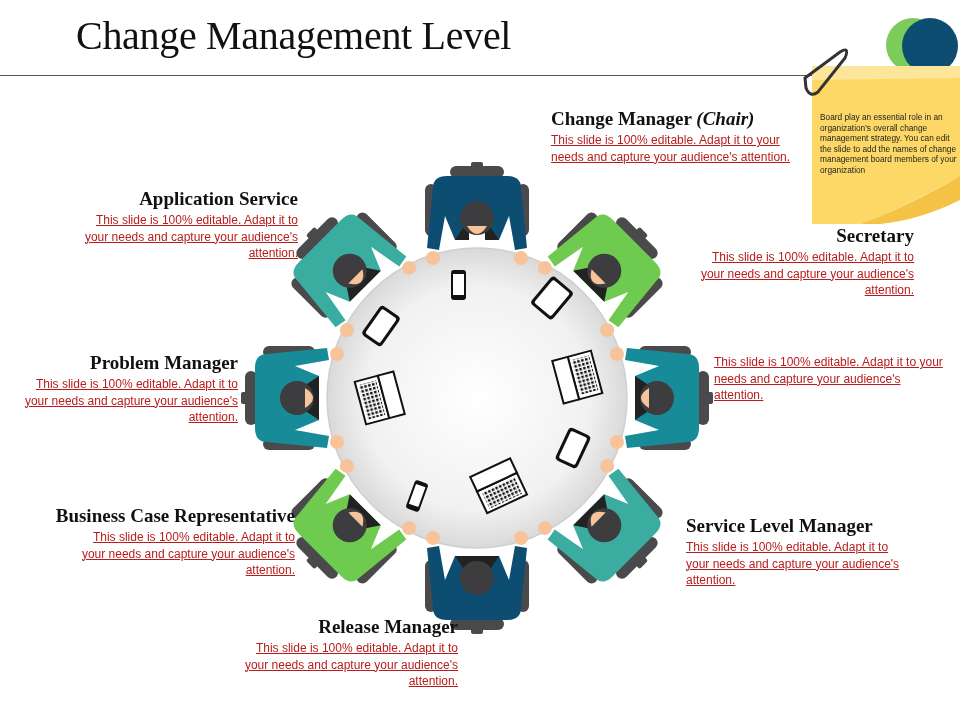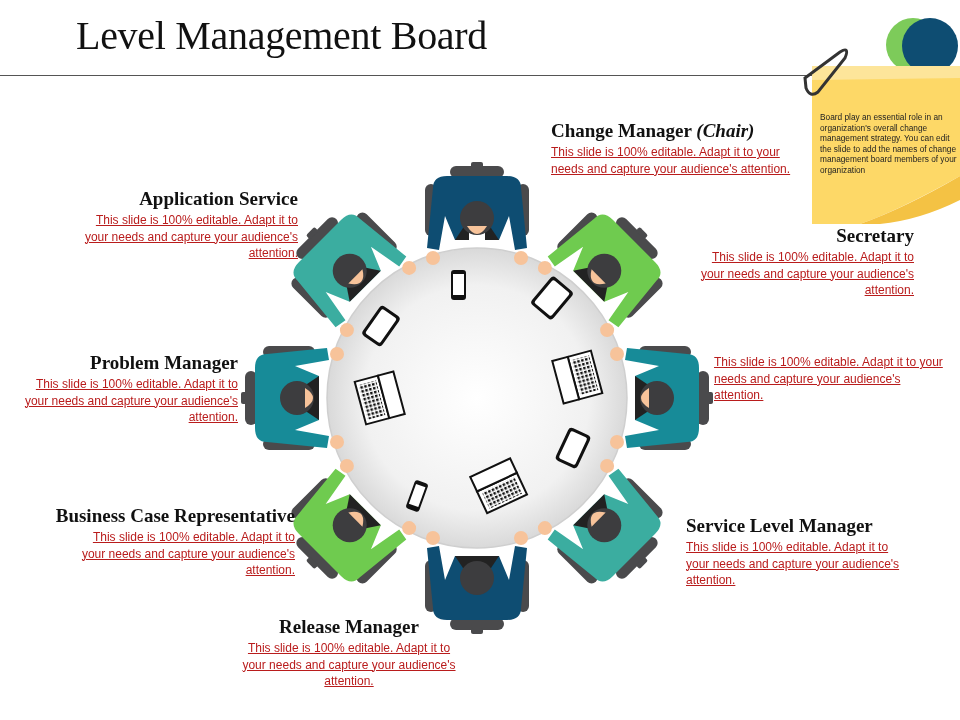--- a/index.html
+++ b/index.html
@@ -11,21 +11,21 @@
   .role h3 i{font-style:italic;}
   .role p{margin:2px 0 0 0;font-size:12px;line-height:16.5px;color:#b91c1c;text-decoration:underline;}
   .r{text-align:right;}
   .l{text-align:left;}
   .note-text{position:absolute;left:820px;top:112px;width:140px;font-size:8.3px;line-height:10.6px;text-align:left;color:#222;}
   svg{position:absolute;left:0;top:0;}
 </style>
 </head>
 <body>
 
-<div class="title">Level Management Board</div>
+<div class="title">Change Management Level</div>
 <div class="rule"></div>
 
 <svg width="960" height="720" viewBox="0 0 960 720">
   <defs>
     <radialGradient id="tbl" cx="50%" cy="50%" r="50%">
       <stop offset="0%" stop-color="#ffffff"></stop>
       <stop offset="75%" stop-color="#f1f1f1"></stop>
       <stop offset="100%" stop-color="#d9d9d9"></stop>
     </radialGradient>
 
@@ -159,40 +159,40 @@
   <circle cx="913" cy="45" r="27" fill="#7dcb5a"></circle>
   <circle cx="930" cy="46" r="28" fill="#0e4d72"></circle>
   <path d="M812,66 L960,66 L960,176 Q900,210 860,224 L812,224 Z" fill="#fdd867"></path>
   <path d="M812,66 L960,66 L960,78 L812,80 Z" fill="#fde59a"></path>
   <path d="M860,224 Q905,208 960,176 L960,200 Q920,220 880,224 Z" fill="#f4c244"></path>
   <path d="M805,78 L840,52 Q850,46 845,58 L818,92 Q810,98 806,88 Z" fill="none" stroke="#333" stroke-width="3"></path>
 </svg>
 
 <div class="note-text">Board play an essential role in an organization's overall change management strategy. You can edit the slide to add the names of change management board members of your organization</div>
 
-<div class="role l" style="left:551px;top:108px;width:240px;margin-top:12px;">
+<div class="role l" style="left:551px;top:108px;width:240px;">
   <h3><span>Change Manager</span> <i>(Chair)</i></h3>
   <p>This slide is 100% editable. Adapt it to your needs and capture your audience's attention.</p>
 </div>
 
 <div class="role l" style="left:689px;top:225px;width:225px;text-align:right;">
   <h3>Secretary</h3>
   <p style="padding-left:11px;">This slide is 100% editable. Adapt it to your needs and capture your audience's attention.</p>
 </div>
 
 <div class="role l" style="left:714px;top:352px;width:230px;">
   <p>This slide is 100% editable. Adapt it to your needs and capture your audience's attention.</p>
 </div>
 
 <div class="role l" style="left:686px;top:515px;width:215px;">
   <h3>Service Level Manager</h3>
   <p>This slide is 100% editable. Adapt it to your needs and capture your audience's attention.</p>
 </div>
 
-<div class="role r" style="left:240px;top:616px;width:218px;text-align:center;">
+<div class="role r" style="left:240px;top:616px;width:218px;">
   <h3>Release Manager</h3>
   <p>This slide is 100% editable. Adapt it to your needs and capture your audience's attention.</p>
 </div>
 
 <div class="role r" style="left:20px;top:505px;width:275px;">
   <h3>Business Case Representative</h3>
   <p style="padding-left:60px;">This slide is 100% editable. Adapt it to your needs and capture your audience's attention.</p>
 </div>
 
 <div class="role r" style="left:20px;top:352px;width:218px;">

